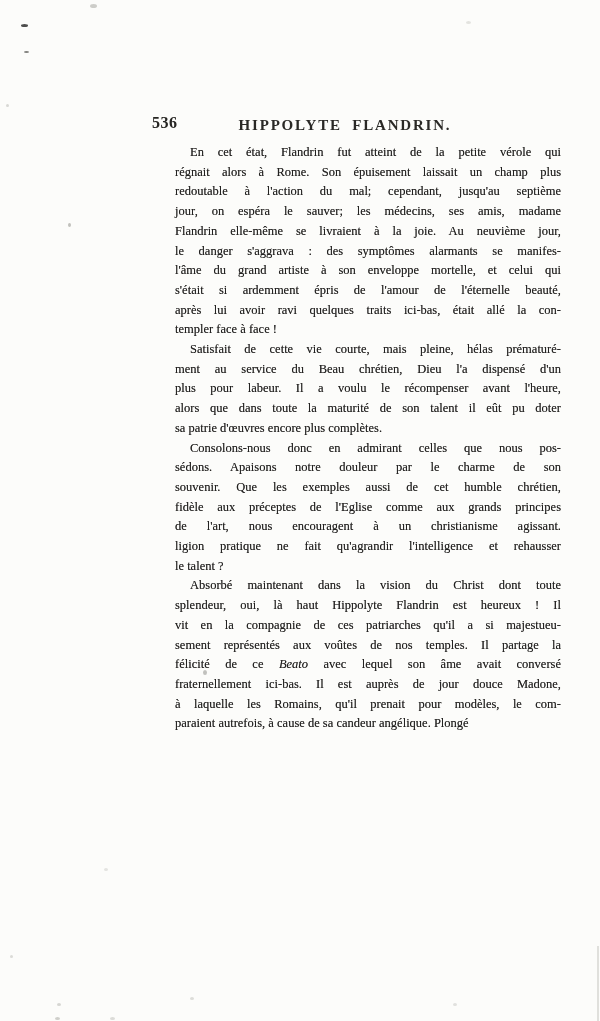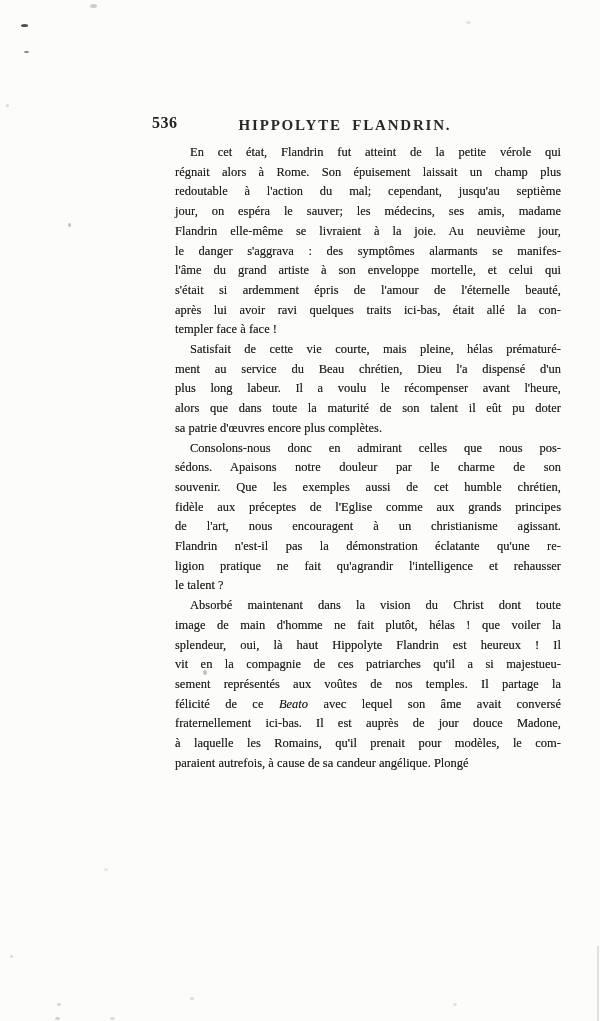--- a/index.html
+++ b/index.html
@@ -78,37 +78,35 @@
         <div class="line">Flandrin elle-même se livraient à la joie. Au neuvième jour,</div>
         <div class="line">le danger s'aggrava : des symptômes alarmants se manifes-</div>
         <div class="line">l'âme du grand artiste à son enveloppe mortelle, et celui qui</div>
         <div class="line">s'était si ardemment épris de l'amour de l'éternelle beauté,</div>
         <div class="line">après lui avoir ravi quelques traits ici-bas, était allé la con-</div>
         <div class="line last">templer face à face !</div>
       </div>
       <div class="para">
         <div class="line first">Satisfait de cette vie courte, mais pleine, hélas prématuré-</div>
         <div class="line">ment au service du Beau chrétien, Dieu l'a dispensé d'un</div>
-        <div class="line">plus long labeur. Il a voulu le récompenser avant l'heure,</div>
+        <div class="line">plus pour labeur. Il a voulu le récompenser avant l'heure,</div>
         <div class="line">alors que dans toute la maturité de son talent il eût pu doter</div>
         <div class="line last">sa patrie d'œuvres encore plus complètes.</div>
       </div>
       <div class="para">
         <div class="line first">Consolons-nous donc en admirant celles que nous pos-</div>
         <div class="line">sédons. Apaisons notre douleur par le charme de son</div>
         <div class="line">souvenir. Que les exemples aussi de cet humble chrétien,</div>
         <div class="line">fidèle aux préceptes de l'Eglise comme aux grands principes</div>
         <div class="line">de l'art, nous encouragent à un christianisme agissant.</div>
-        <div class="line">Flandrin n'est-il pas la démonstration éclatante qu'une re-</div>
         <div class="line">ligion pratique ne fait qu'agrandir l'intelligence et rehausser</div>
         <div class="line last">le talent ?</div>
       </div>
       <div class="para">
         <div class="line first">Absorbé maintenant dans la vision du Christ dont toute</div>
-        <div class="line">image de main d'homme ne fait plutôt, hélas ! que voiler la</div>
         <div class="line">splendeur, oui, là haut Hippolyte Flandrin est heureux ! Il</div>
         <div class="line">vit en la compagnie de ces patriarches qu'il a si majestueu-</div>
         <div class="line">sement représentés aux voûtes de nos temples. Il partage la</div>
         <div class="line">félicité de ce <i>Beato</i> avec lequel son âme avait conversé</div>
         <div class="line">fraternellement ici-bas. Il est auprès de jour douce Madone,</div>
         <div class="line">à laquelle les Romains, qu'il prenait pour modèles, le com-</div>
         <div class="line last">paraient autrefois, à cause de sa  candeur angélique. Plongé</div>
       </div>
     </div>
 

